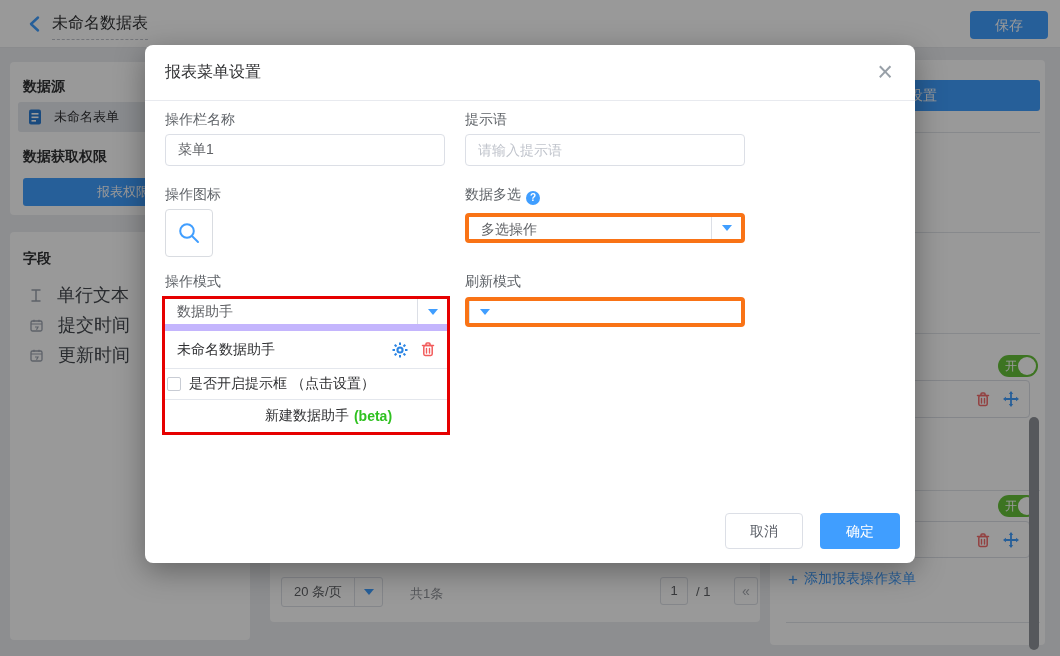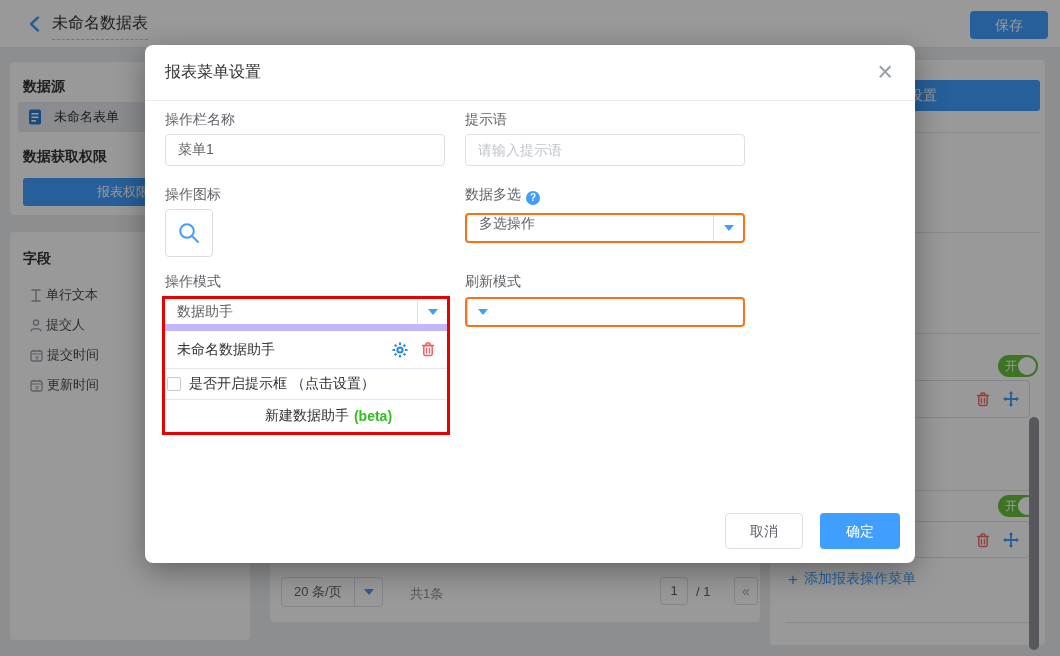--- a/index.html
+++ b/index.html
@@ -22,21 +22,21 @@
   .panel { background:#fff; border-radius:4px; }
   .sidebar1 { left:10px; top:62px; width:240px; height:153px; }
   .sidebar2 { left:10px; top:232px; width:240px; height:408px; }
   .center-panel { left:270px; top:100px; width:490px; height:522px; }
   .right-panel { left:770px; top:60px; width:275px; height:585px; }
 
   .section-label { font-weight:bold; font-size:14px; color:#303133; }
   .form-row { left:8px; top:40px; width:224px; height:30px; background:#e6e9ee; border-radius:3px; display:flex; align-items:center; padding-left:10px; gap:12px; font-size:13px; }
   .perm-btn { left:13px; top:116px; width:200px; height:28px; background:#409eff; color:#fff; border:none; border-radius:3px; font-size:13px; line-height:28px; text-align:center; }
 
-  .field-item { display:flex; align-items:center; gap:4px; height:30px; padding-left:20px; font-size:13px; color:#45494f; }
+  .field-item { display:flex; align-items:center; gap:15px; height:30px; padding-left:20px; font-size:18px; color:#45494f; }
   .field-item svg { flex:none; }
 
   
   .pg-select { left:11px; top:477px; width:102px; height:30px; border:1px solid #dcdfe6; border-radius:3px; display:flex; align-items:center; font-size:13px; color:#606266; }
   .pg-select .txt { padding-left:12px; flex:1; }
   .pg-select .caret-zone { width:28px; height:100%; border-left:1px solid #dcdfe6; display:flex; align-items:center; justify-content:center; }
   .caret-down { width:0; height:0; border-left:5px solid transparent; border-right:5px solid transparent; border-top:6px solid #409eff; }
   .pg-total { left:140px; top:485px; font-size:13px; color:#909399; }
   .pg-input { left:390px; top:477px; width:28px; height:28px; border:1px solid #dcdfe6; border-radius:3px; text-align:center; line-height:26px; font-size:13px; color:#606266; }
   .pg-suffix { left:426px; top:484px; font-size:13px; color:#606266; }
@@ -58,21 +58,21 @@
   
   .overlay { left:0; top:0; width:1060px; height:656px; background:rgba(0,0,0,0.40); z-index:10; }
   .modal { left:145px; top:45px; width:770px; height:518px; background:#fff; border-radius:8px; z-index:20; box-shadow:0 8px 30px rgba(0,0,0,0.35); }
   .modal-title { left:20px; top:17px; font-size:16px; color:#303133; font-weight:500; }
   .modal-close { right:22px; top:10px; font-size:27px; color:#98a0a8; font-weight:300; cursor:pointer; line-height:34px; }
   .modal-divider { left:0; top:55px; width:770px; height:1px; background:#e8eaef; }
 
   .f-label { font-size:14px; color:#5f6368; position:absolute; }
   .t-input { position:absolute; width:280px; height:32px; border:1px solid #dcdfe6; border-radius:4px; padding:0 12px; font-size:14px; color:#606266; font-family:inherit; background:#fff; }
   .t-input::placeholder { color:#c0c4cc; }
-  .sel { position:absolute; width:280px; height:30px; border:2px solid #f97316; border-radius:4px; display:flex; align-items:flex-start; background:#fff; }
+  .sel { position:absolute; width:280px; height:30px; border:4px solid #f97316; border-radius:4px; display:flex; align-items:flex-end; background:#fff; }
   .sel .txt { flex:1; padding-left:12px; font-size:14px; color:#606266; }
   .sel .caret-zone { width:30px; height:100%; border-left:1px solid #dcdfe6; display:flex; align-items:center; justify-content:center; }
 
   .icon-btn { left:20px; top:164px; width:48px; height:48px; border:1px solid #d9dce1; border-radius:4px; background:#fff; display:flex; align-items:center; justify-content:center; }
 
   .help-circle { display:inline-block; width:14px; height:14px; border-radius:50%; background:#409eff; color:#fff; font-size:10px; line-height:14px; text-align:center; margin-left:5px; vertical-align:-2px; font-weight:bold; }
 
   .red-box { left:17px; top:251px; width:288px; border:3px solid #e60000; position:absolute; background:#fff; }
   .rb-row { display:flex; align-items:center; }
   .rb-select { height:32px; border-bottom:7px solid #c4b5fd; }
@@ -116,27 +116,20 @@
 </div>
 
 <div class="abs panel sidebar2">
   <div class="abs section-label" style="left:13px; top:18px;">字段</div>
   <div class="abs" style="left:0; top:48px; width:240px;">
     <div class="field-item">
       <svg width="12" height="13" viewBox="0 0 12 13">
         <path d="M2 1 H10 M6 1 V12 M2 12 H10" stroke="#9ca3af" stroke-width="1.5" fill="none" stroke-linecap="round"></path>
       </svg>
       <span>单行文本</span>
-    </div>
-    <div class="field-item">
-      <svg width="12" height="13" viewBox="0 0 12 13">
-        <circle cx="6" cy="3.6" r="2.6" fill="none" stroke="#9ca3af" stroke-width="1.4"></circle>
-        <path d="M1 12 C1 8.8 11 8.8 11 12" fill="none" stroke="#9ca3af" stroke-width="1.4" stroke-linecap="round"></path>
-      </svg>
-      <span>提交人</span>
     </div>
     <div class="field-item">
       <svg width="13" height="13" viewBox="0 0 13 13">
         <rect x="1" y="2" width="11" height="10" rx="1.5" fill="none" stroke="#9ca3af" stroke-width="1.3"></rect>
         <path d="M1 5 H12 M4 0.8 V3 M9 0.8 V3 M5 8 H8 L6.5 10.8" stroke="#9ca3af" stroke-width="1.2" fill="none"></path>
       </svg>
       <span>提交时间</span>
     </div>
     <div class="field-item">
       <svg width="13" height="13" viewBox="0 0 13 13">

